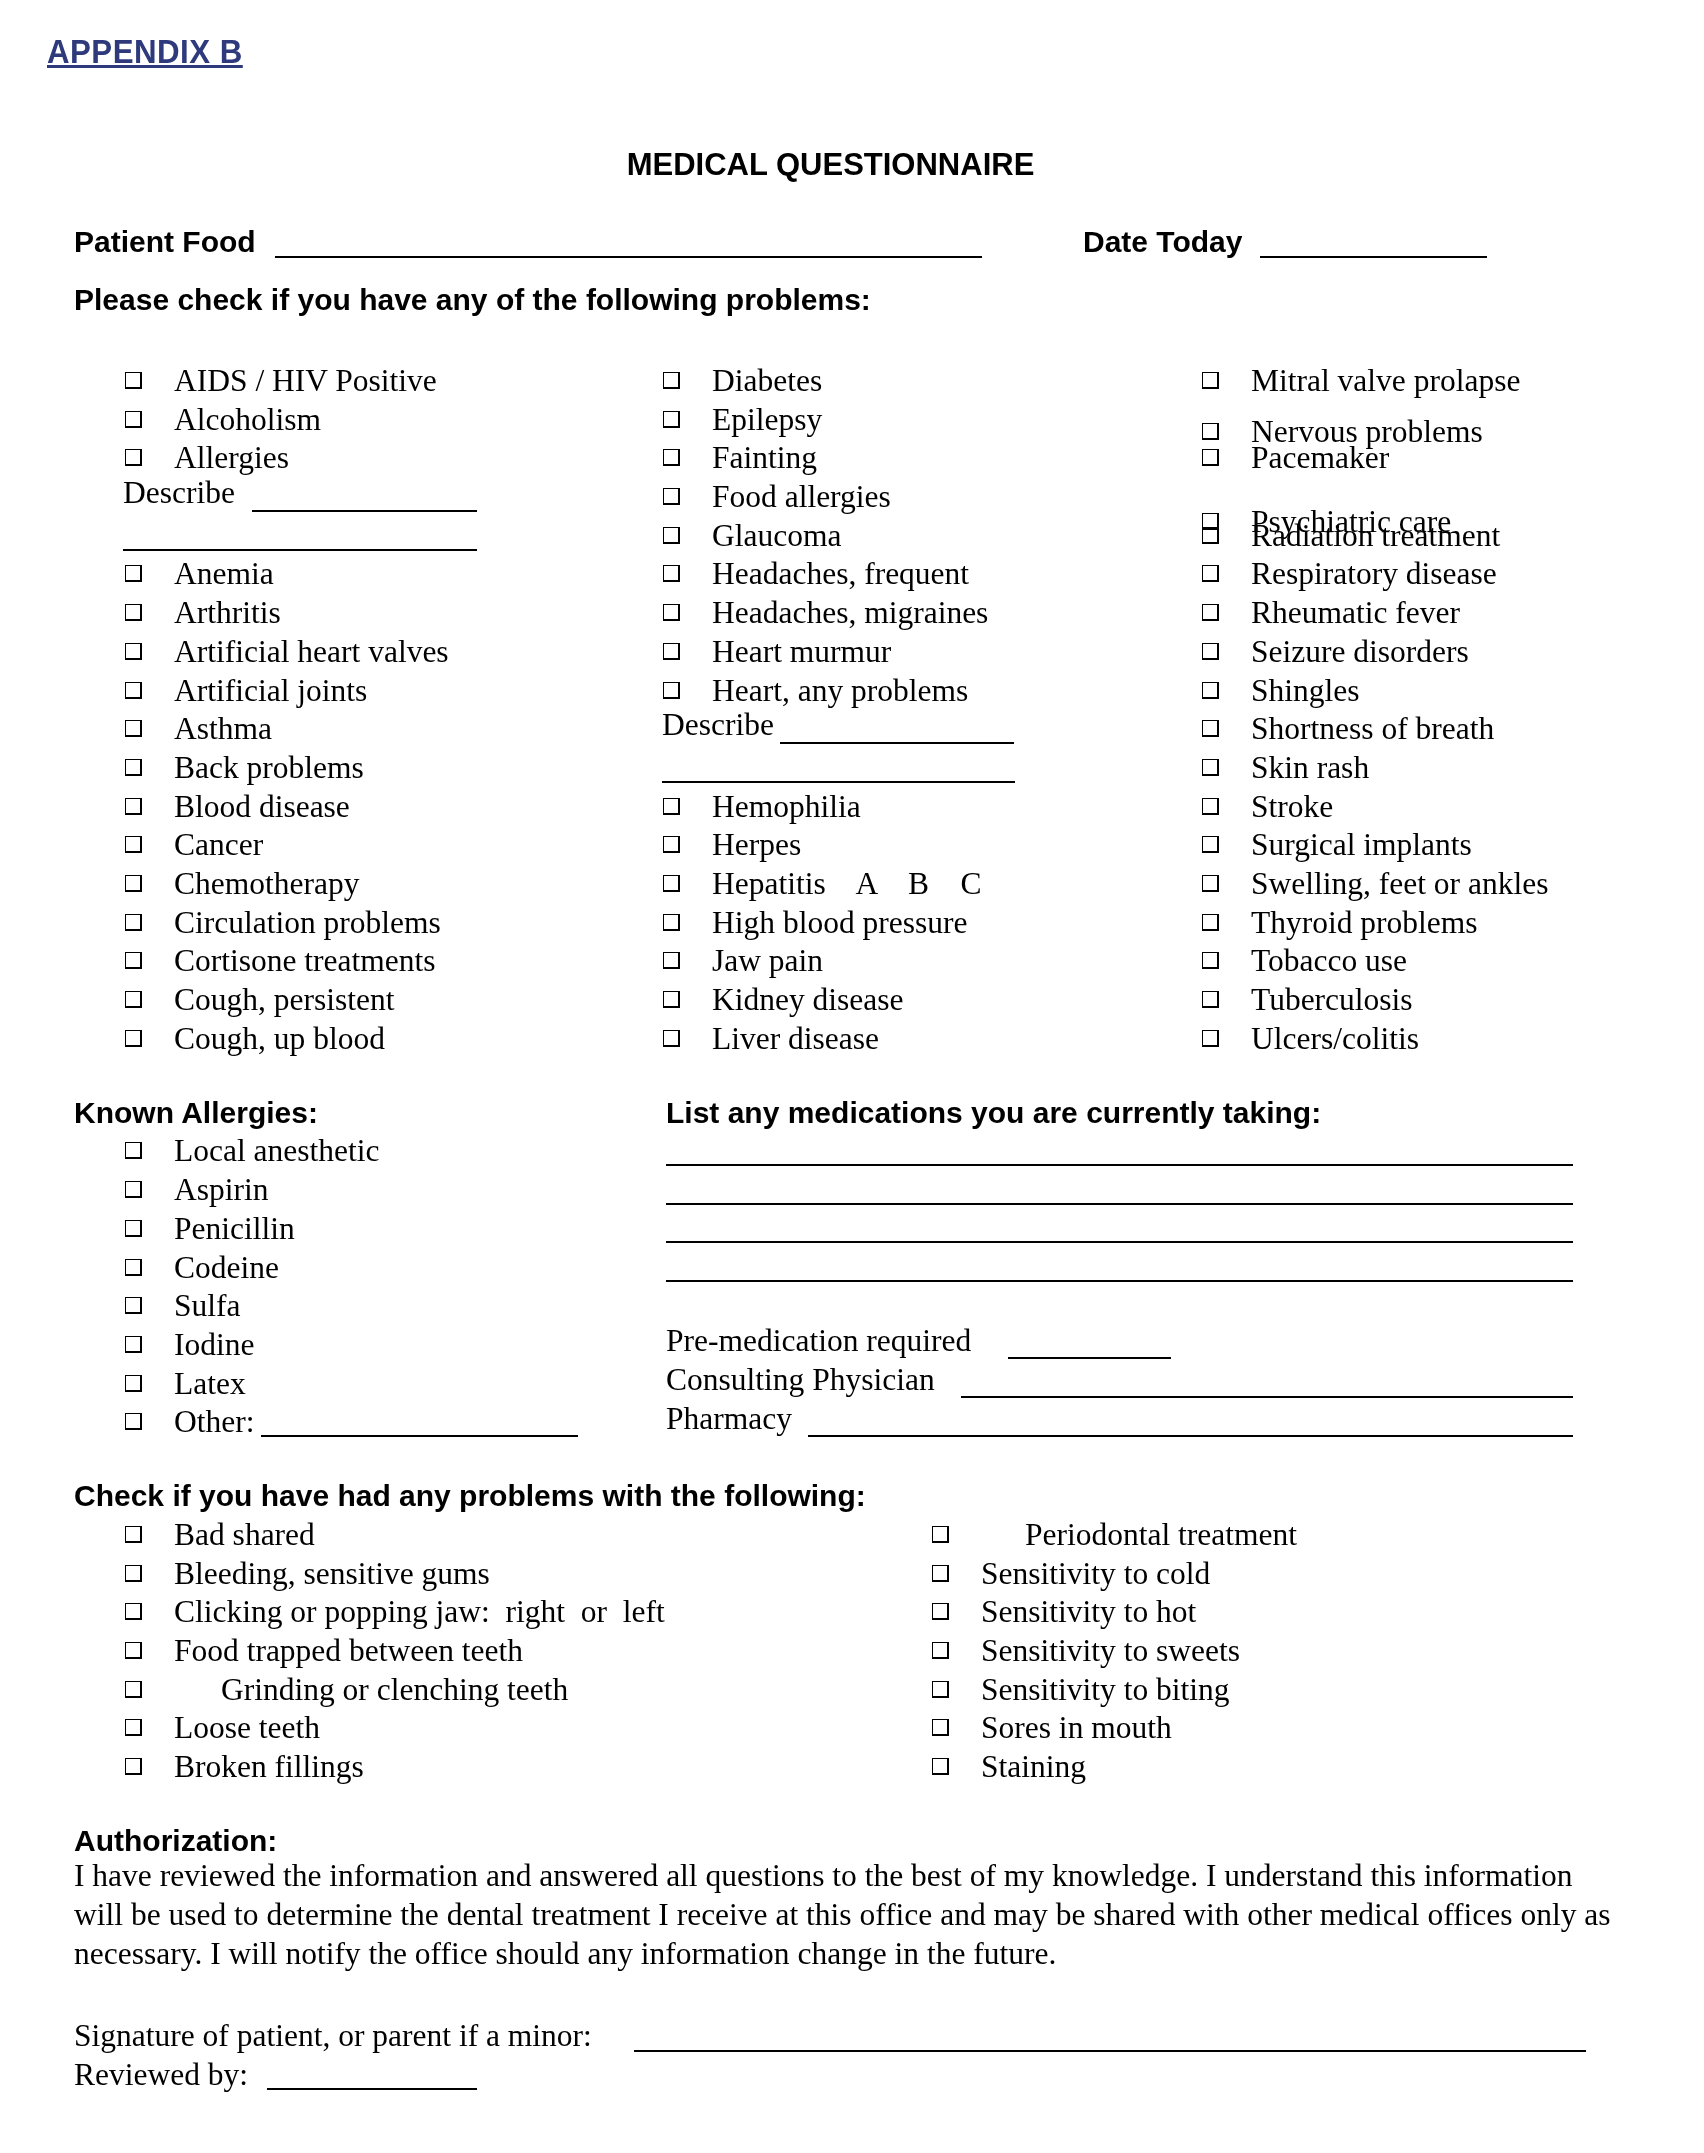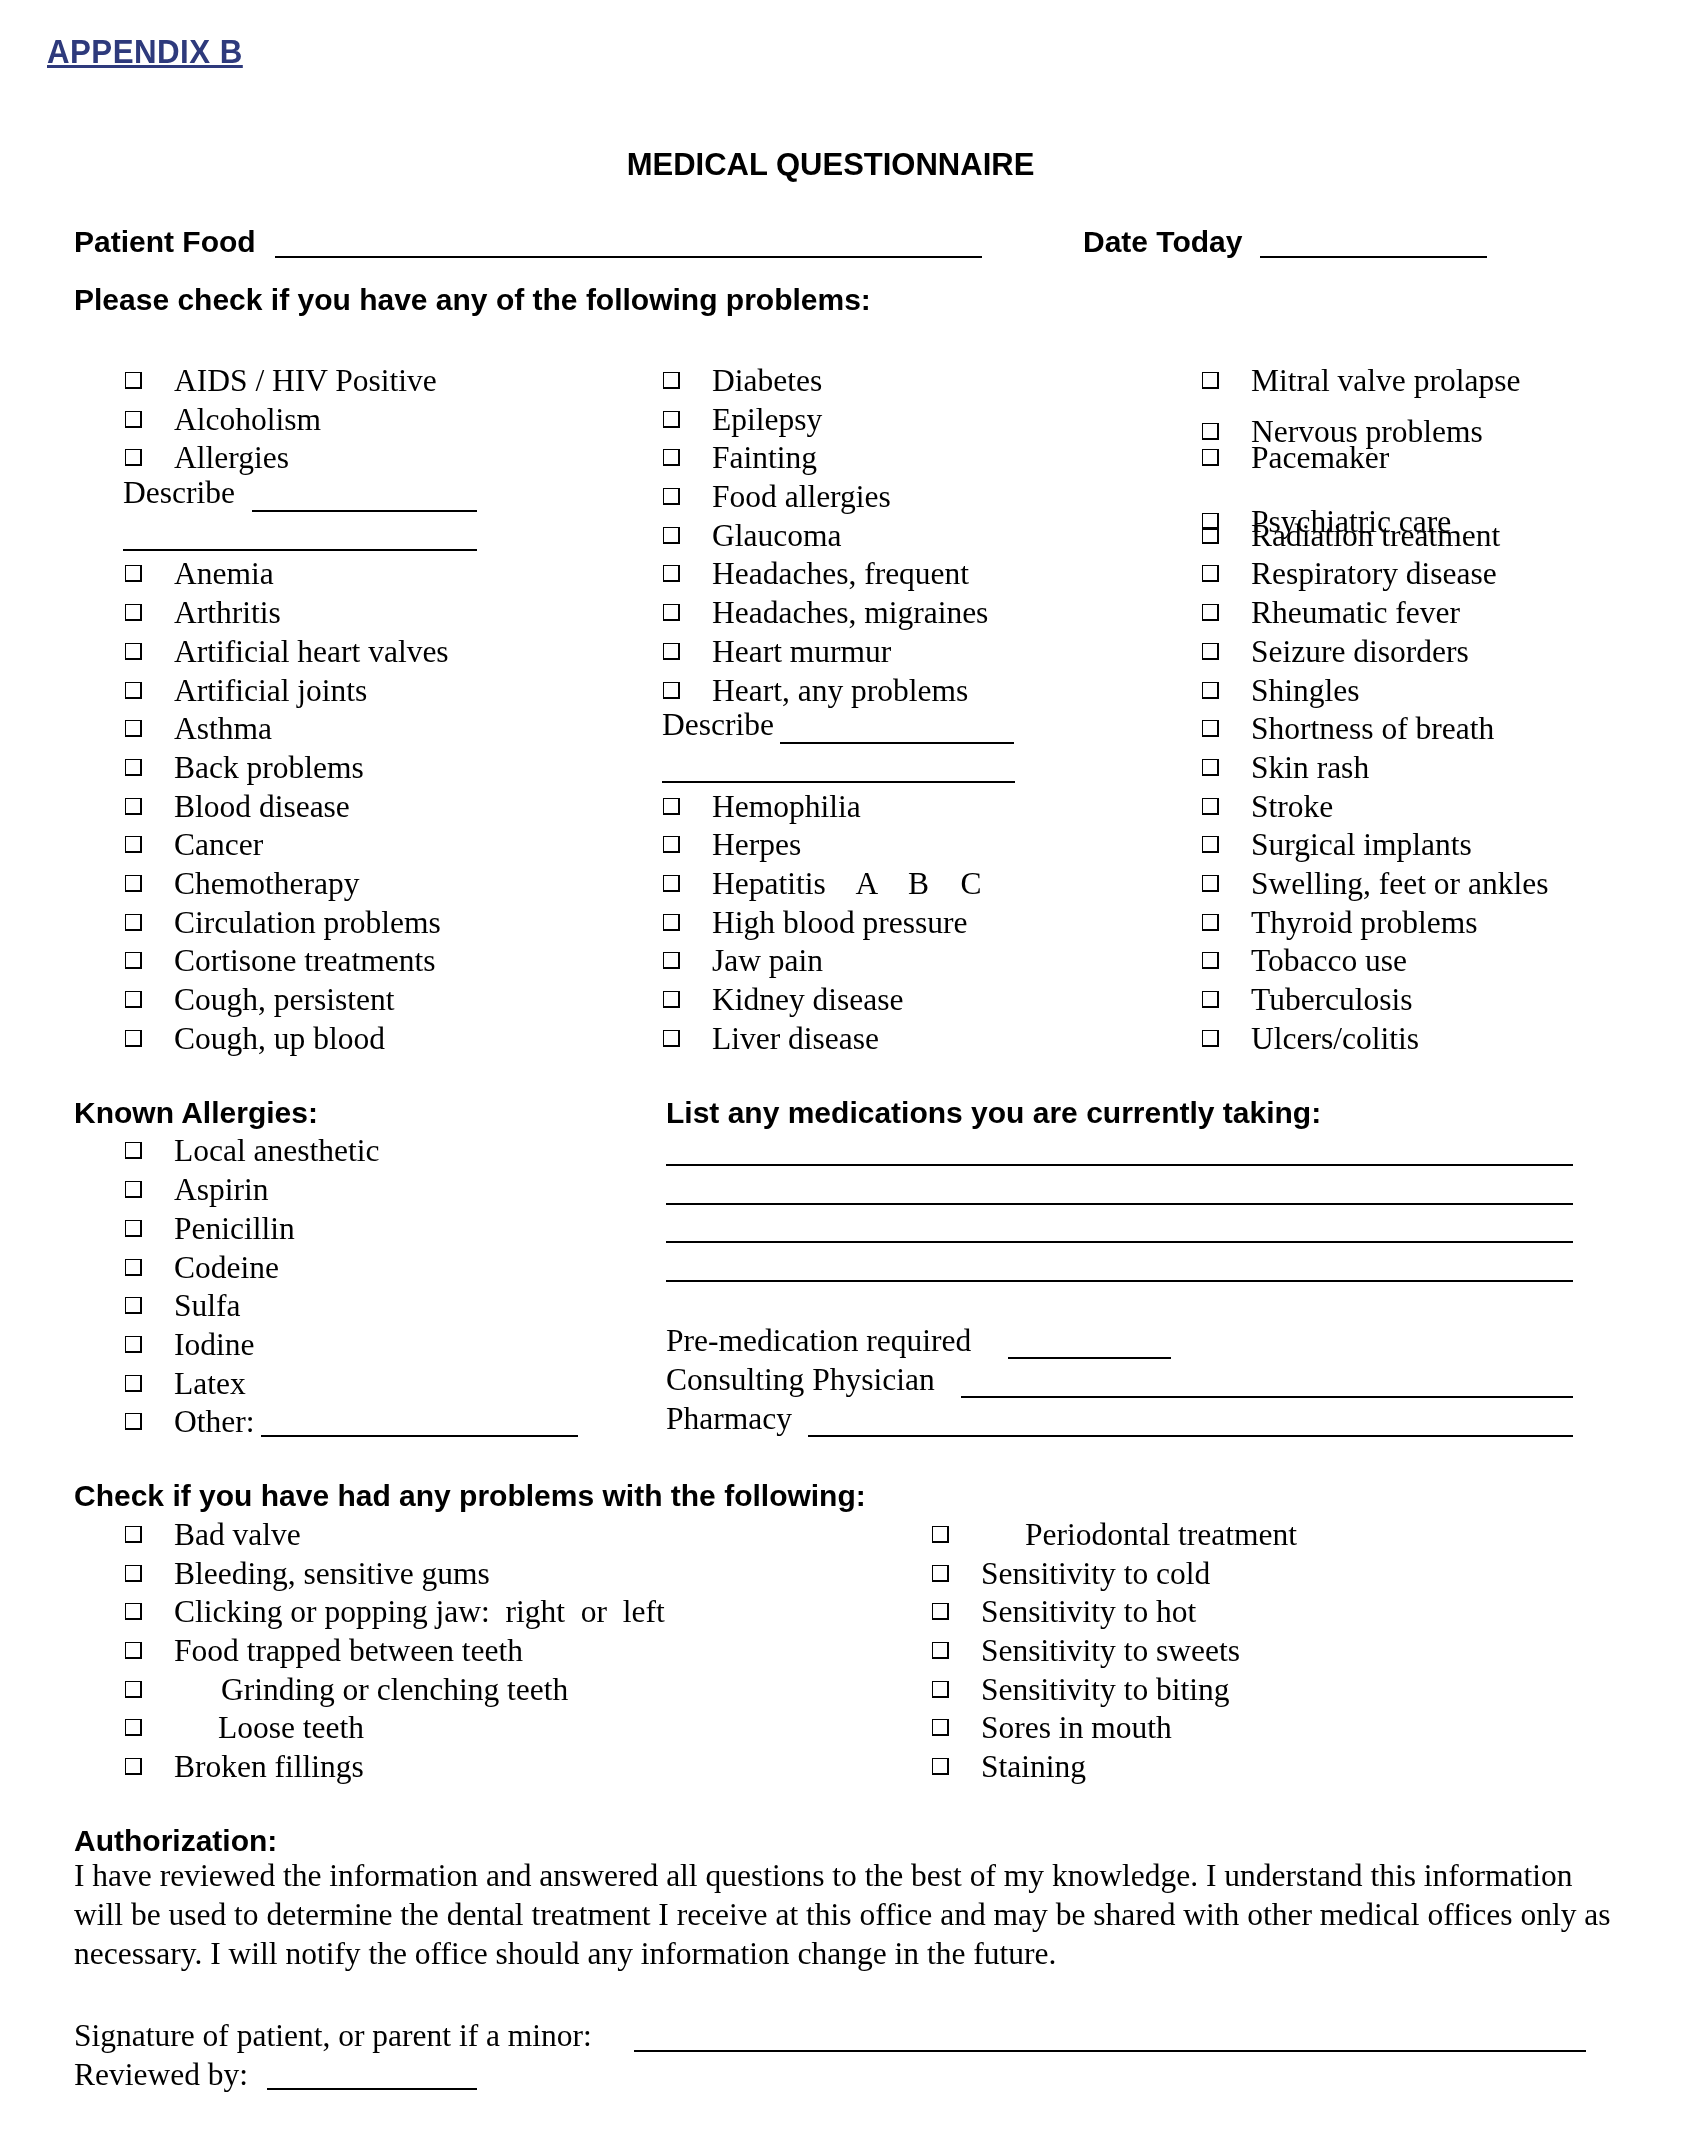--- a/index.html
+++ b/index.html
@@ -294,41 +294,41 @@
 <div class="line" style="left:1008px;top:1357px;width:163px;"></div>
 <div class="abs txt" style="left:666px;top:1362px;">Consulting Physician</div>
 <div class="line" style="left:961px;top:1396px;width:612px;"></div>
 <div class="abs txt" style="left:666px;top:1401px;">Pharmacy</div>
 <div class="line" style="left:808px;top:1435px;width:765px;"></div>
 
 <div class="abs sans lbl" style="left:74px;top:1479px;">Check if you have had any problems with the following:</div>
 <div id="dental1">
     <div class="item" style="left: 125px; top: 1515px;">
       <span class="box"></span>
-      <span style="white-space: pre;">Bad valve</span>
+      <span style="white-space: pre;">Bad shared</span>
     </div>
     <div class="item" style="left: 125px; top: 1554px;">
       <span class="box"></span>
       <span style="white-space: pre;">Bleeding, sensitive gums</span>
     </div>
     <div class="item" style="left: 125px; top: 1592px;">
       <span class="box"></span>
       <span style="white-space: pre;">Clicking or popping jaw:  right  or  left</span>
     </div>
     <div class="item" style="left: 125px; top: 1631px;">
       <span class="box"></span>
       <span style="white-space: pre;">Food trapped between teeth</span>
     </div>
     <div class="item" style="left: 125px; top: 1670px; gap: 47px;">
       <span class="box"></span>
       <span style="white-space: pre;">Grinding or clenching teeth</span>
     </div>
     <div class="item" style="left: 125px; top: 1708px;">
       <span class="box"></span>
-      <span style="white-space: pre; margin-left: 44px;">Loose teeth</span>
+      <span style="white-space: pre;">Loose teeth</span>
     </div>
     <div class="item" style="left: 125px; top: 1747px;">
       <span class="box"></span>
       <span style="white-space: pre;">Broken fillings</span>
     </div>
   </div>
 <div id="dental2">
     <div class="item" style="left: 932px; top: 1515px; gap: 44px;">
       <span class="box"></span>
       <span style="white-space: pre;">Periodontal treatment</span>

